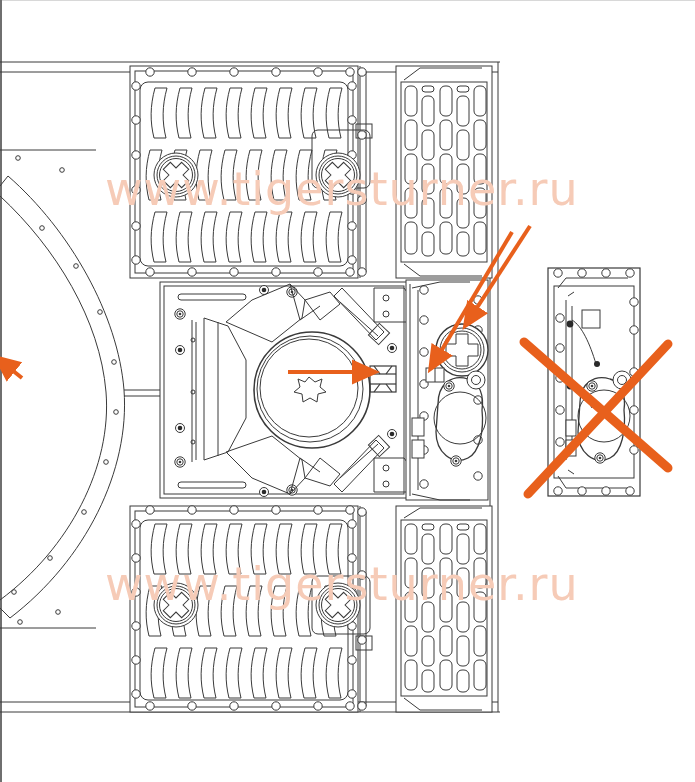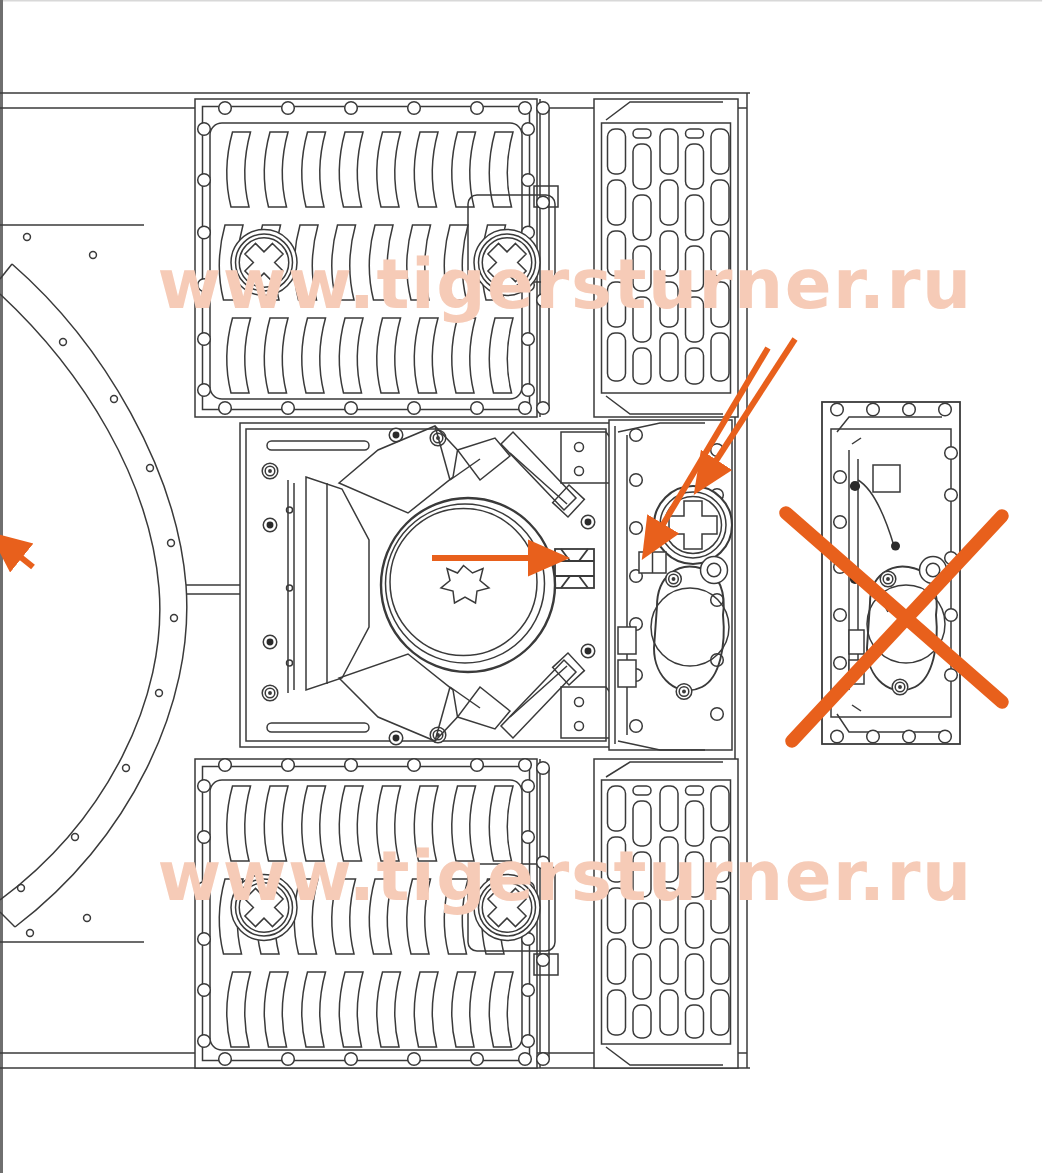--- a/index.html
+++ b/index.html
@@ -35,21 +35,21 @@
   #watermark-layer {
     position: absolute;
     left: 0; top: 0;
     width: 695px; height: 782px;
     pointer-events: none;
     overflow: hidden;
   }
   .watermark-text {
     position: absolute;
     font-family: "DejaVu Sans", sans-serif;
-    font-weight: bold;
+    font-weight: normal;
     font-size: 46px;
     letter-spacing: 1px;
     color: #f6cbb7;
     white-space: nowrap;
     user-select: none;
   }
   #watermark-top { left: 105px; top: 162px; }
   #watermark-bottom { left: 105px; top: 557px; }
   #annotation-svg {
     position: absolute;

